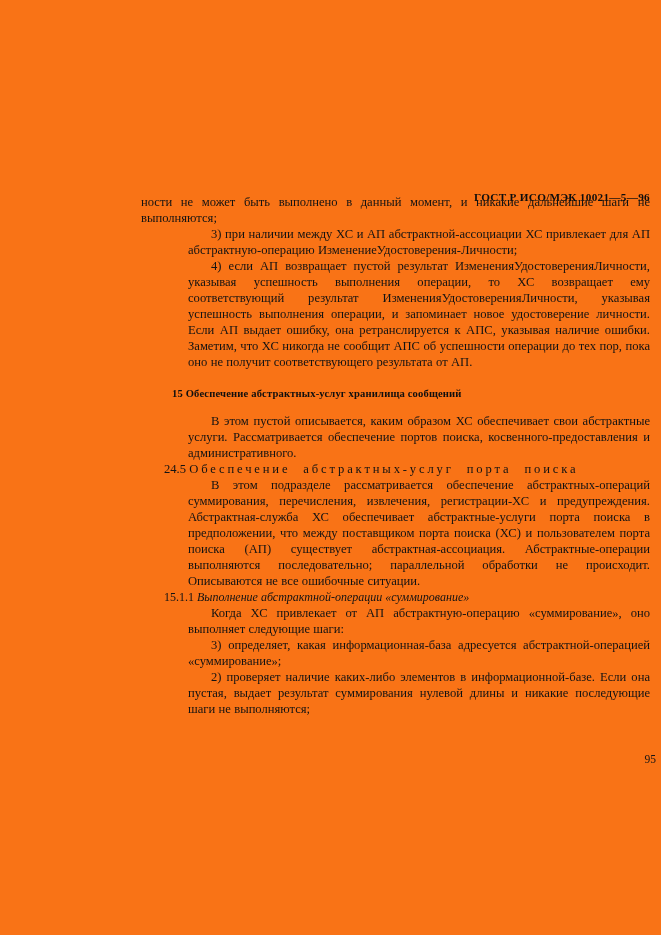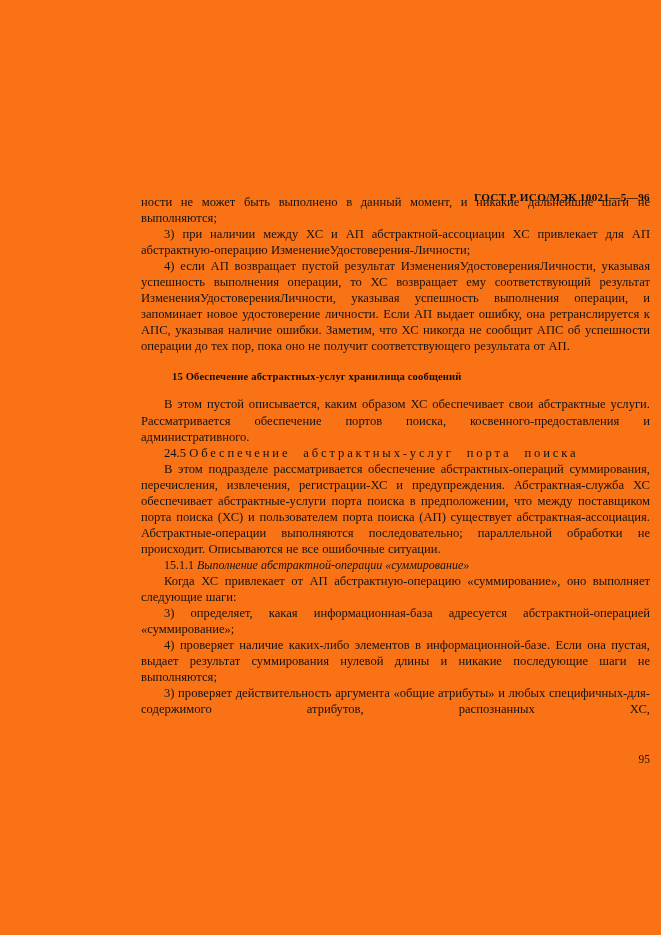--- a/index.html
+++ b/index.html
@@ -54,20 +54,21 @@
     font-size: 12.6px;
     line-height: 16.05px;
     text-align: justify;
     text-justify: inter-word;
     text-indent: 0;
     color: #131313;
     word-spacing: 0.2px;
   }
   p.body-par.indent {
     text-indent: 23px;
+    margin-left: 47px;
   }
 
   
   p.body-par.force-just {
     text-align-last: justify;
   }
 
   
   h2.section-head {
     margin: 3px;
@@ -107,21 +108,21 @@
   h4.subsub-head .it {
     font-style: italic;
   }
 
   .gap-sm { height: 8px; }
   .gap-md { height: 12px; }
 
   
   .folio {
     position: absolute;
-    left: 141px;
+    left: 147px;
     top: 752px;
     width: 509px;
     text-align: right;
     font-size: 11.5px;
     line-height: 14px;
     color: #151515;
   }
 </style>
 </head>
 <body>
@@ -149,21 +150,20 @@
     <h3 class="sub-head"><span>24.5 </span><span class="spaced">Обеспечение абстрактных-услуг порта поиска</span></h3>
 
     <p class="body-par indent">В этом подразделе рассматривается обеспечение абстрактных-операций суммирования, перечисления, извлечения, регистрации-ХС и предупреждения. Абстрактная-служба ХС обеспечивает абстрактные-услуги порта поиска в предположении, что между поставщиком порта поиска (ХС) и пользователем порта поиска (АП)  существует абстрактная-ассоциация. Абстрактные-операции выполняются последовательно; параллельной обработки не происходит. Описываются не все ошибочные ситуации.</p>
 
     <h4 class="subsub-head"><span>15.1.1 </span><span class="it">Выполнение абстрактной-операции «суммирование»</span></h4>
 
     <p class="body-par indent">Когда ХС привлекает от  АП абстрактную-операцию «суммирование», оно выполняет следующие шаги:</p>
 
     <p class="body-par indent">3) определяет, какая информационная-база адресуется абстрактной-операцией «суммирование»;</p>
 
-    <p class="body-par indent">4) проверяет наличие каких-либо элементов в информационной-базе. Если она пустая, выдает результат суммирования нулевой длины и никакие последующие шаги не выполняются;</p>
+    <p class="body-par indent">2) проверяет наличие каких-либо элементов в информационной-базе. Если она пустая, выдает результат суммирования нулевой длины и никакие последующие шаги не выполняются;</p>
 
-    <p class="body-par indent force-just">3) проверяет действительность аргумента «общие атрибуты» и любых специфичных-для-содержимого атрибутов, распознанных ХС,</p>
 
   </div>
 
   <div class="folio">95</div>
 
 </div>
 
 </body></html>

